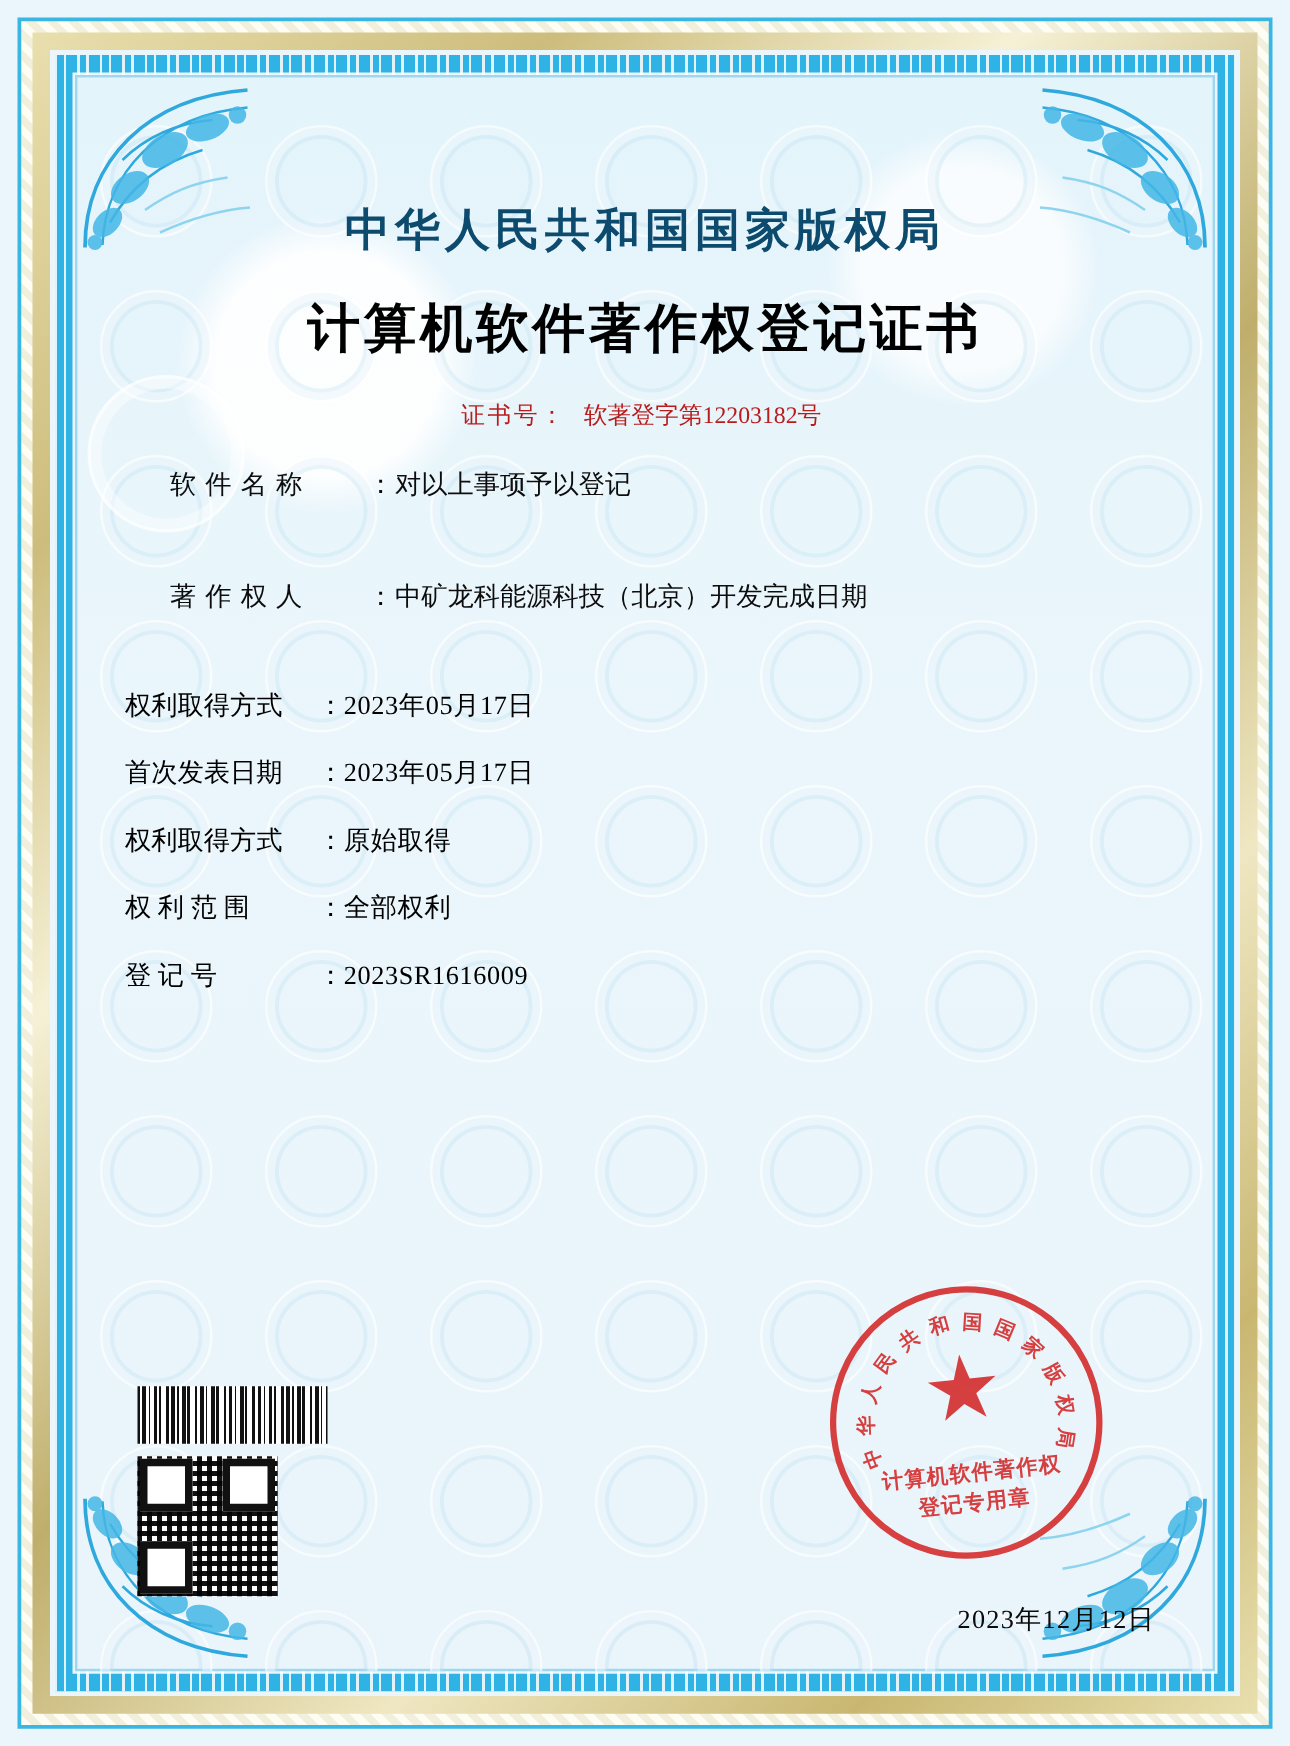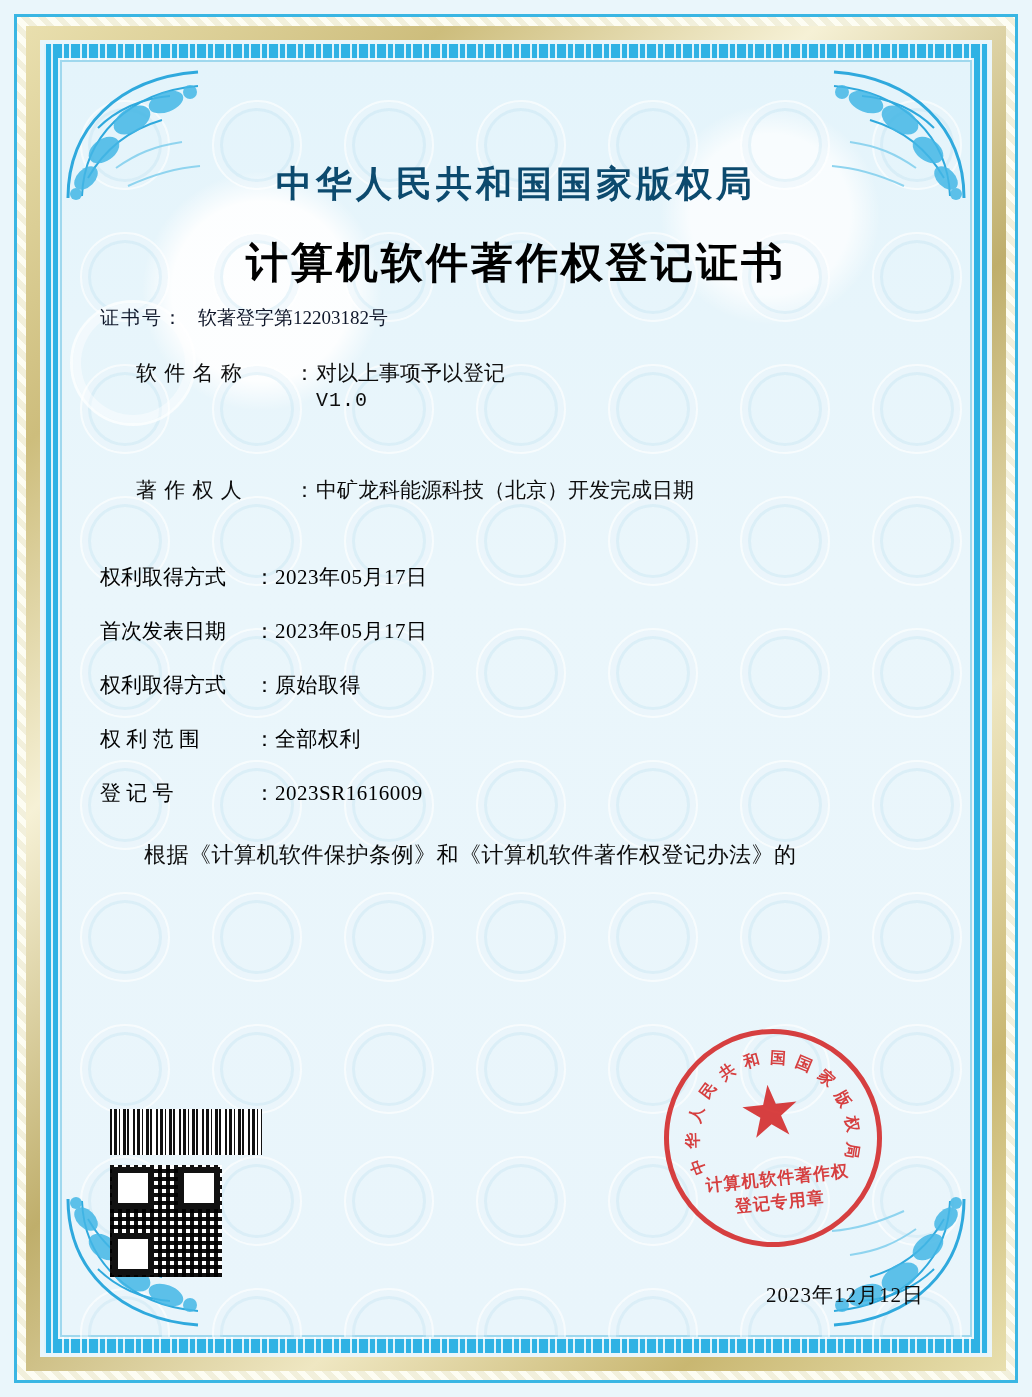--- a/index.html
+++ b/index.html
@@ -117,24 +117,24 @@
     text-align: center;
     font-size: 42px;
     letter-spacing: 3px;
     font-weight: 800;
     color: #000;
     margin-top: 26px;
     font-family: "DejaVu Serif", "Liberation Serif", serif;
   }
 
   .cert-no {
-    margin-top: 14px;
-    text-align: left;
+    margin-top: 28px;
+    text-align: center;
     font-size: 19px;
-    color: #0f172a;
+    color: #b91c1c;
     padding-right: 6px;
   }
   .cert-no .label { letter-spacing: 2px; margin-right: 14px; }
 
   .fields {
     margin-top: 28px;
     padding-left: 36px;
   }
   .field-row {
     display: flex;
@@ -493,21 +493,20 @@
 
     <div class="fields">
 
       <div class="field-row">
         <div class="field-label">
           <span>软 件 名 称</span>
           <span class="colon">：</span>
         </div>
         <div class="field-value">
           <span>对以上事项予以登记</span>
-          <span class="ver">V1.0</span>
         </div>
       </div>
 
       <div class="spacer-lg"></div>
 
       <div class="field-row">
         <div class="field-label">
           <span>著 作 权 人</span>
           <span class="colon">：</span>
         </div>
@@ -556,21 +555,20 @@
         <div class="meta-label">
           <span>登 记 号</span>
           <span>：</span>
         </div>
         <div class="meta-value">2023SR1616009</div>
       </div>
 
     </div>
 
     <div class="statement">
-      <div>根据《计算机软件保护条例》和《计算机软件著作权登记办法》的</div>
     </div>
 
   </div>
 
   <div class="codes">
     <div class="barcode"></div>
     <div class="qr">
       <span class="qr-bl"></span>
     </div>
   </div>

